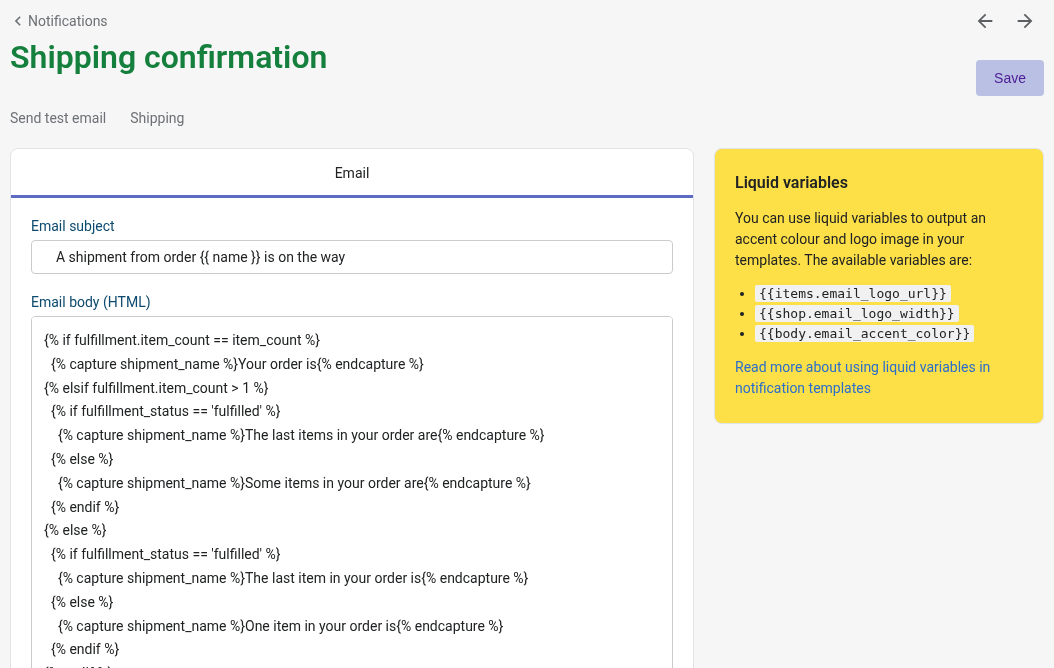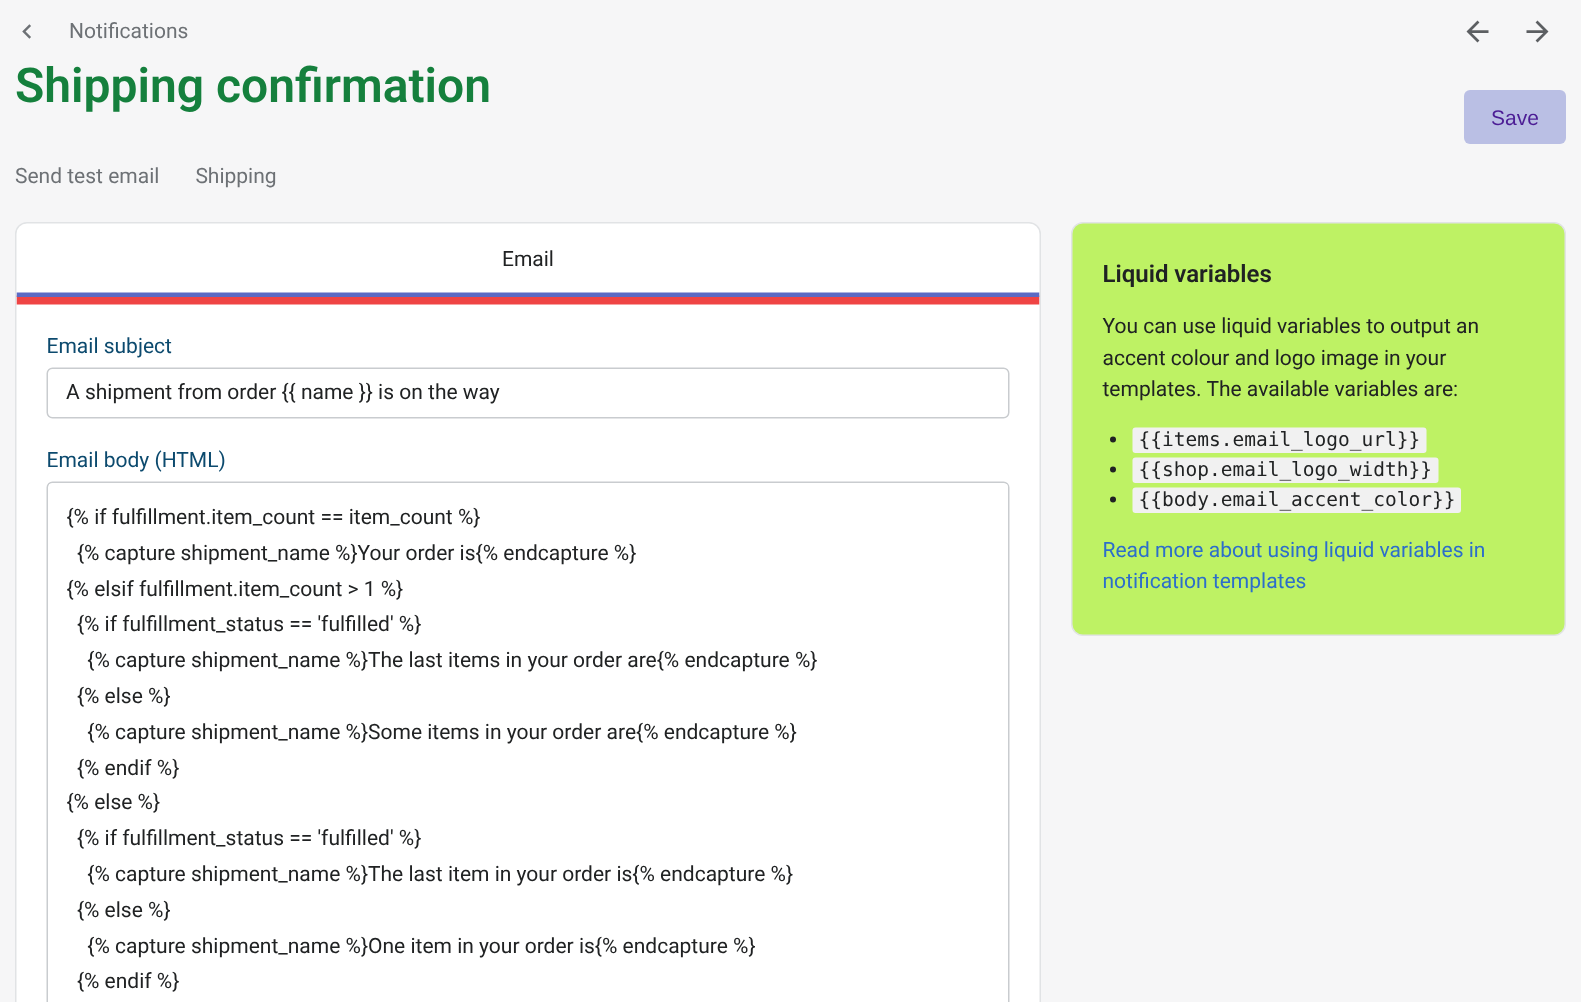--- a/index.html
+++ b/index.html
@@ -18,21 +18,21 @@
     }
     .top-bar {
       display: flex;
       justify-content: space-between;
       align-items: center;
       margin-bottom: 6px;
     }
     .breadcrumb-link {
       display: inline-flex;
       align-items: center;
-      gap: 20px;
+      gap: 2px;
       color: #6d7175;
       font-size: 14px;
       cursor: pointer;
       text-decoration: none;
     }
     .breadcrumb-link svg {
       width: 16px;
       height: 16px;
       fill: #6d7175;
     }
@@ -86,21 +86,21 @@
     }
     .main-card {
       flex: 1;
       background: #fff;
       border: 1px solid #e1e3e5;
       border-radius: 8px;
       overflow: hidden;
     }
     .tabs {
       display: flex;
-      border-bottom: 6px solid #ef4444;
+      border-bottom: 1px solid #ef4444;
     }
     .tab {
       flex: 1;
       text-align: center;
       padding: 16px 0;
       font-size: 14px;
       color: #6d7175;
       cursor: pointer;
       position: relative;
     }
@@ -120,21 +120,21 @@
       padding: 20px;
     }
     .form-label {
       display: block;
       font-size: 14px;
       color: #0c4a6e;
       margin-bottom: 6px;
     }
     .form-input {
       width: 100%;
-      padding: 8px 12px;
+      padding: 8px 24px;
       border: 1px solid #c9cccf;
       border-radius: 4px;
       font-size: 14px;
       font-family: inherit;
       color: #202223;
     }
     .form-group {
       margin-bottom: 20px;
     }
     .code-textarea {
@@ -146,21 +146,21 @@
       font-family: inherit;
       font-size: 14px;
       line-height: 1.7;
       color: #202223;
       resize: vertical;
       white-space: pre;
       overflow: auto;
     }
     .side-card {
       width: 330px;
-      background: #bef264;
+      background: #fde047;
       border: 1px solid #e1e3e5;
       border-radius: 8px;
       padding: 24px 20px 24px 20px;
     }
     .side-title {
       font-size: 16px;
       font-weight: 600;
       color: #202223;
       margin-bottom: 16px;
     }

